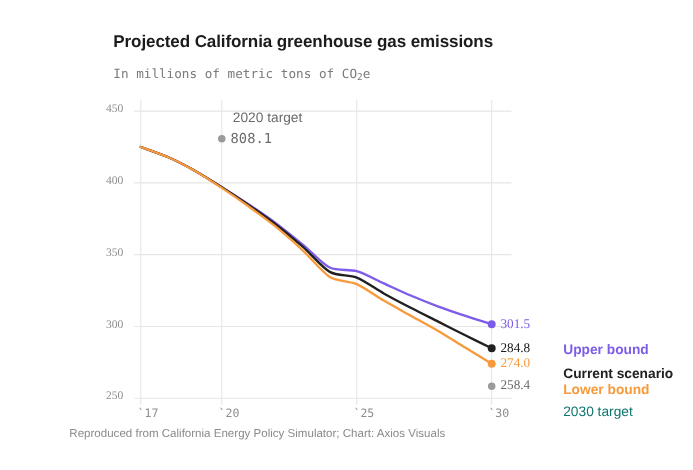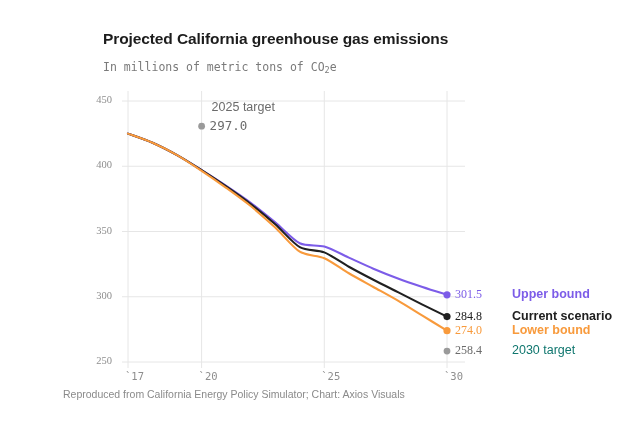--- a/index.html
+++ b/index.html
@@ -92,20 +92,21 @@
     position: absolute;
     font-family: Liberation Serif, serif;
     font-size: 12px;
     white-space: nowrap;
   }
   .end-name {
     position: absolute;
     font-size: 12.5px;
     font-weight: bold;
     white-space: nowrap;
+    margin-top: 24px;
   }
 
   .footer-credit {
     position: absolute;
     left: 26px;
     top: 388px;
     font-size: 10.5px;
     color: #8a8a8a;
     white-space: nowrap;
     padding-left: 37px;
@@ -200,22 +201,22 @@
         <div class="ytick" style="left: 82px; top: 289.75px;">300</div>
         <div class="ytick" style="left: 82px; top: 355px;">250</div>
       </div>
     <div id="xticks">
         <div class="xtick" style="left: 125px; top: 370px;">`17</div>
         <div class="xtick" style="left: 198.615px; top: 370px;">`20</div>
         <div class="xtick" style="left: 321.308px; top: 370px;">`25</div>
         <div class="xtick" style="left: 444px; top: 370px;">`30</div>
       </div>
 
-    <div class="annot-label" id="annot-label" style="left: 211.615px; top: 100.186px;">2025 target</div>
-    <div class="annot-value" id="annot-value" style="left: 209.615px; top: 118.186px;">297.0</div>
+    <div class="annot-label" id="annot-label" style="left: 211.615px; top: 100.186px;">2020 target</div>
+    <div class="annot-value" id="annot-value" style="left: 209.615px; top: 118.186px;">808.1</div>
 
     <div id="endlabels">
         <div class="end-value" style="left: 455px; top: 286.793px; color: rgb(124, 92, 232);">301.5</div>
         <div class="end-name" style="left: 512px; top: 286.793px; color: rgb(124, 92, 232);">Upper bound</div>
         <div class="end-value" style="left: 455px; top: 308.586px; color: rgb(32, 32, 32);">284.8</div>
         <div class="end-name" style="left: 512px; top: 308.586px; color: rgb(32, 32, 32);">Current scenario</div>
         <div class="end-value" style="left: 455px; top: 322.68px; color: rgb(248, 154, 60);">274.0</div>
         <div class="end-name" style="left: 512px; top: 322.68px; color: rgb(248, 154, 60);">Lower bound</div>
         <div class="end-value" style="left: 455px; top: 343.038px; color: rgb(107, 107, 107);">258.4</div>
         <div class="end-name" style="left: 512px; top: 343.038px; color: #0f766e; font-weight: normal;">2030 target</div>

